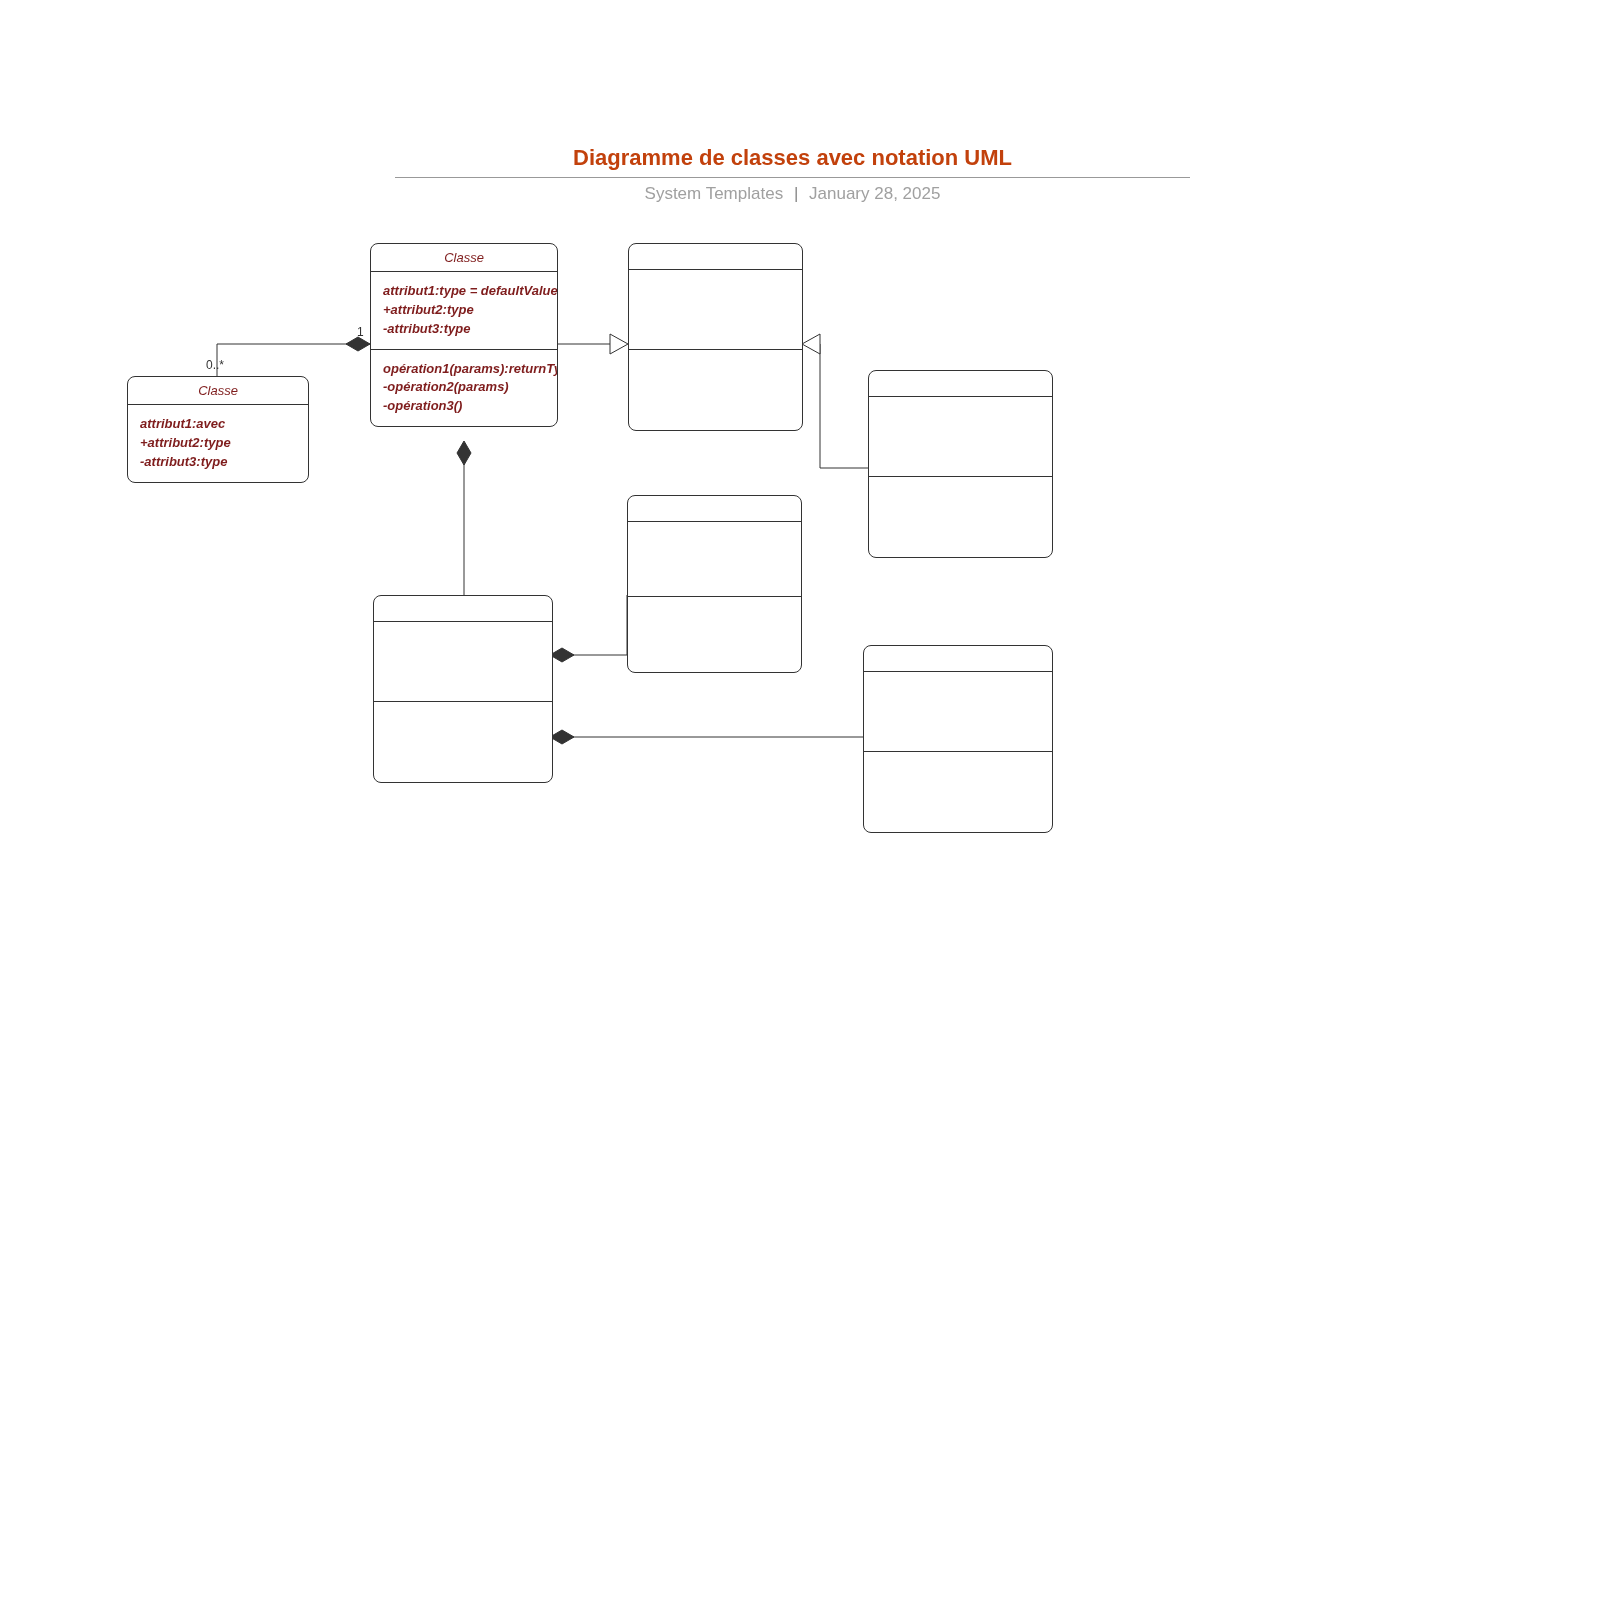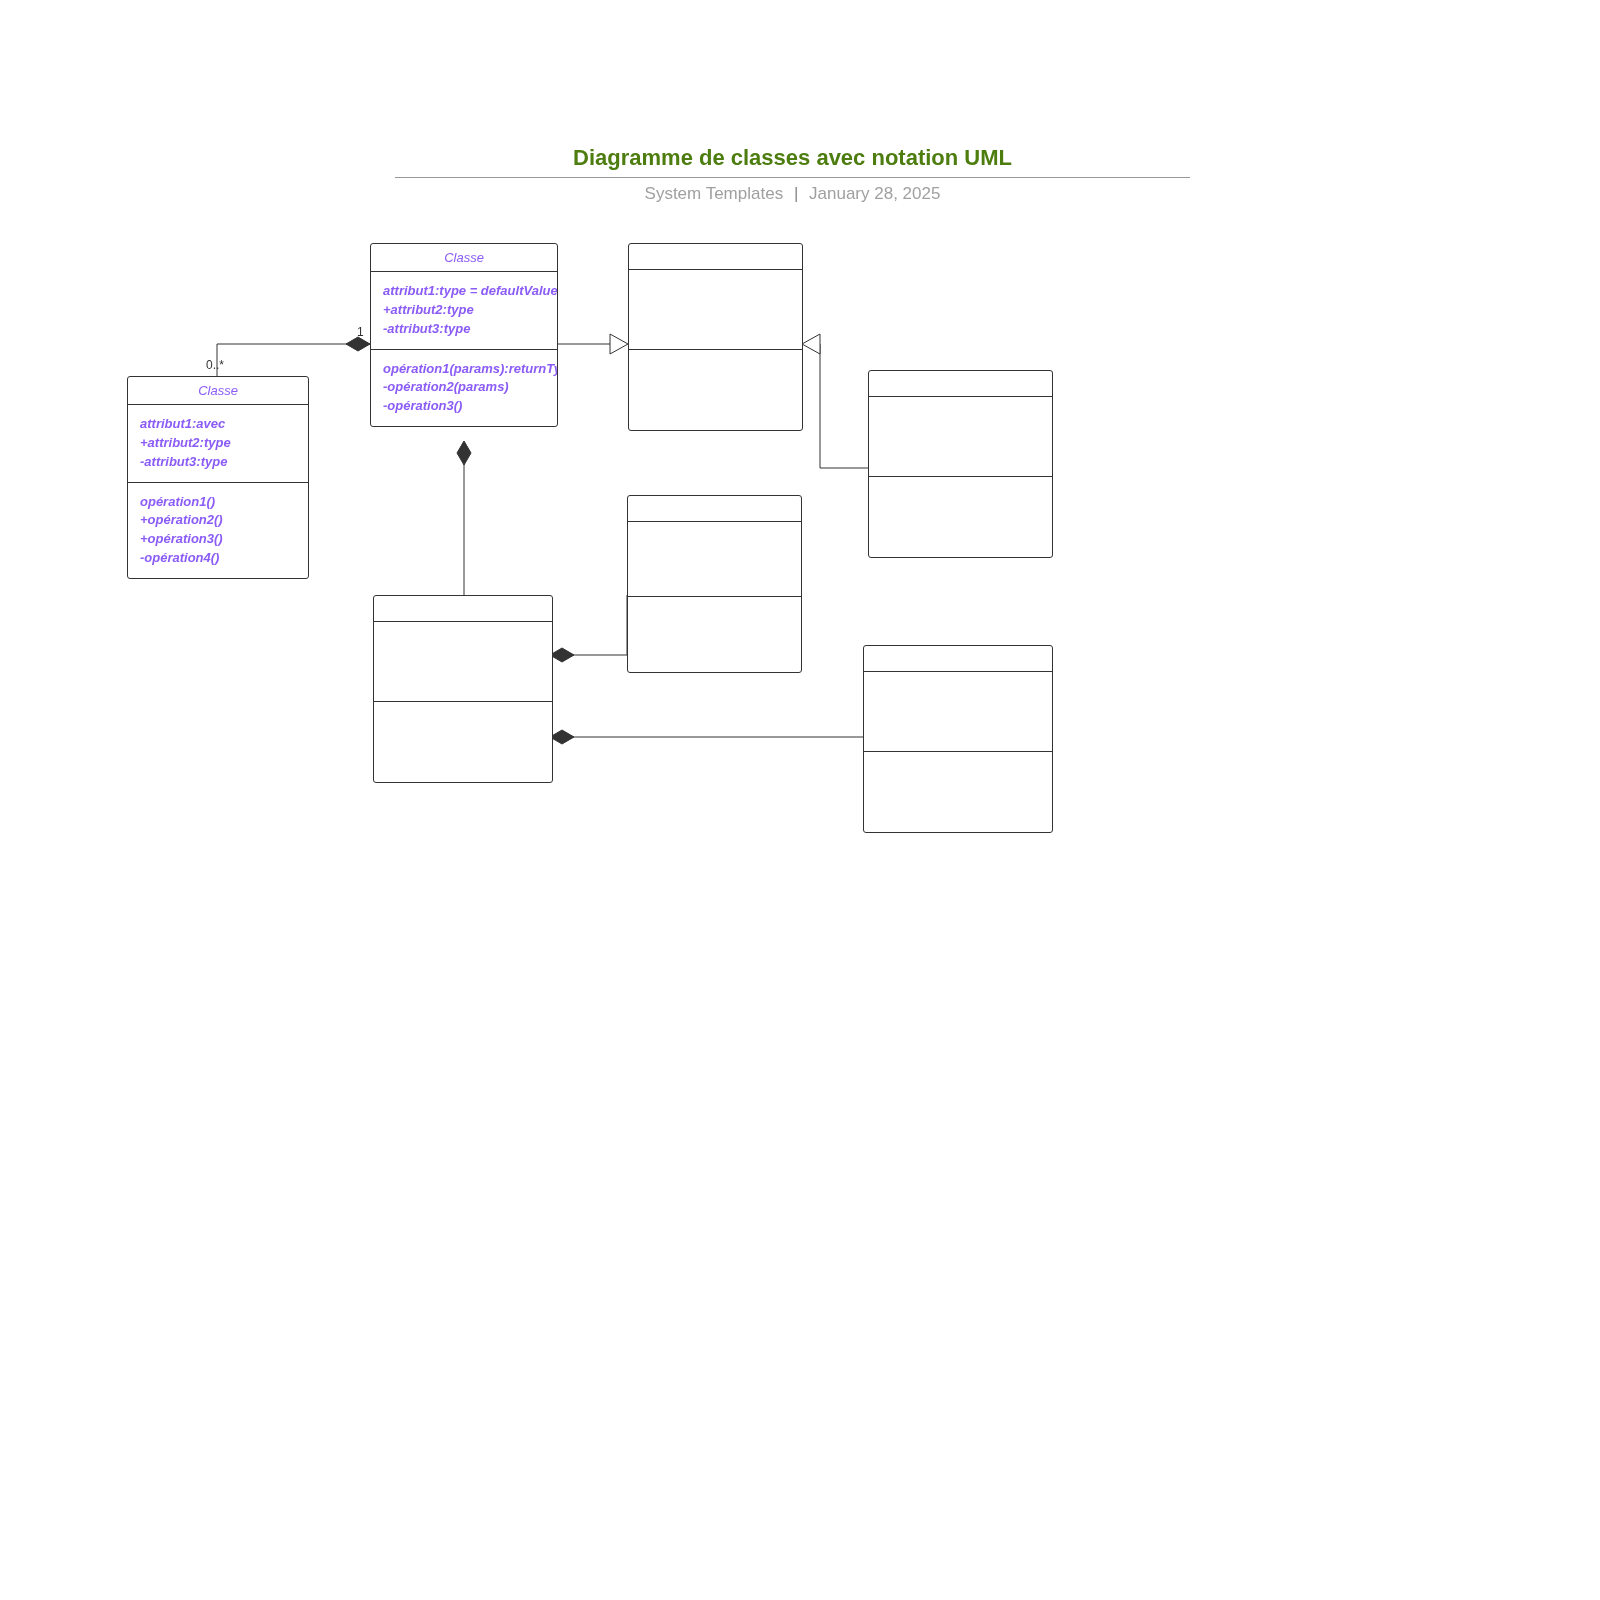--- a/index.html
+++ b/index.html
@@ -15,21 +15,21 @@
   .header {
     position: absolute;
     top: 145px;
     left: 395px;
     width: 795px;
     text-align: center;
   }
   .title {
     font-size: 22px;
     font-weight: 600;
-    color: #4d7c0f;
+    color: #c2410c;
     padding-bottom: 6px;
     border-bottom: 1px solid #999;
     margin-bottom: 6px;
   }
   .subtitle {
     font-size: 17px;
     color: #a0a0a0;
   }
   .subtitle .sep {
     margin: 0 6px;
@@ -38,24 +38,24 @@
   .canvas {
     position: absolute;
     top: 0; left: 0;
     width: 1600px;
     height: 1600px;
   }
   .class-box {
     position: absolute;
     background: #fff;
     border: 1px solid #333;
-    border-radius: 3px;
+    border-radius: 8px;
     font-size: 13px;
     font-style: italic;
-    color: #8b5cf6;
+    color: #7f1d1d;
     overflow: hidden;
   }
   .class-name {
     text-align: center;
     padding: 6px 8px;
     border-bottom: 1px solid #333;
     font-style: italic;
   }
   .class-section {
     padding: 10px 12px;
@@ -122,26 +122,20 @@
     <polygon points="550,737 562,730 574,737 562,744" fill="#333" stroke="#333"></polygon>
   </svg>
 
   <div class="class-box" style="left:127px; top:376px; width:182px;">
     <div class="class-name">Classe</div>
     <div class="class-section">
       <div>attribut1:avec</div>
       <div>+attribut2:type</div>
       <div>-attribut3:type</div>
     </div>
-    <div class="class-section">
-      <div>opération1()</div>
-      <div>+opération2()</div>
-      <div>+opération3()</div>
-      <div>-opération4()</div>
-    </div>
   </div>
 
   <div class="class-box" style="left:370px; top:243px; width:188px;">
     <div class="class-name">Classe</div>
     <div class="class-section">
       <div>attribut1:type = defaultValue</div>
       <div>+attribut2:type</div>
       <div>-attribut3:type</div>
     </div>
     <div class="class-section">

